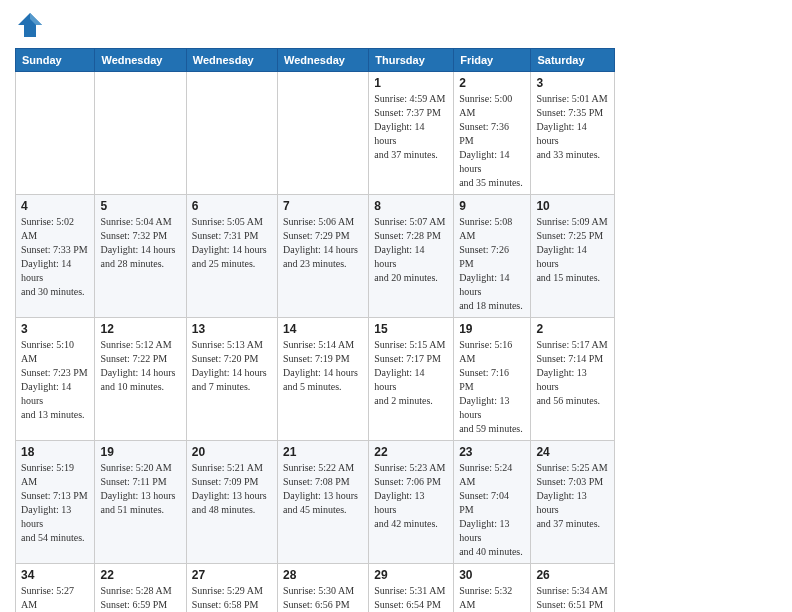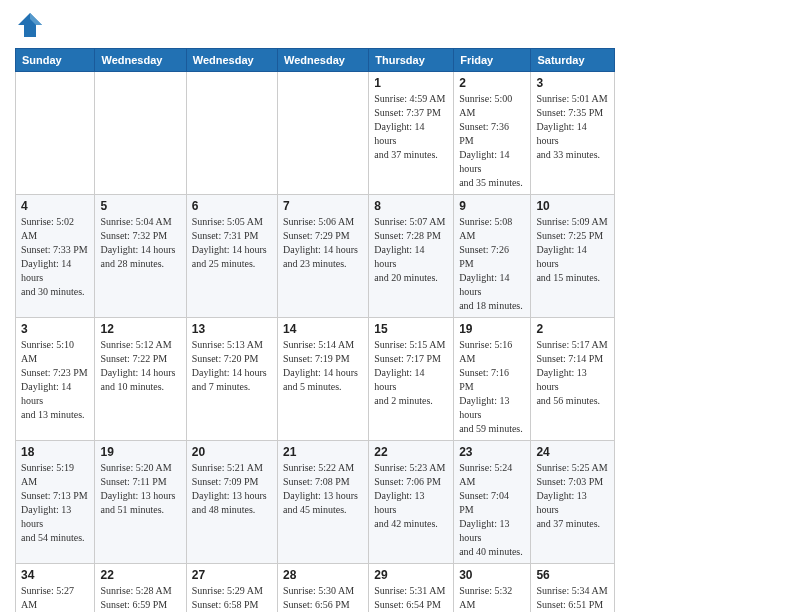--- a/index.html
+++ b/index.html
@@ -252,19 +252,19 @@
           </td>
           <td>
             <span class="day-number">29</span>
             <div class="day-info">Sunrise: 5:31 AM<br>Sunset: 6:54 PM<br>Daylight: 13 hours<br>and 22 minutes.</div>
           </td>
           <td>
             <span class="day-number">30</span>
             <div class="day-info">Sunrise: 5:32 AM<br>Sunset: 6:52 PM<br>Daylight: 13 hours<br>and 19 minutes.</div>
           </td>
           <td>
-            <span class="day-number">56</span>
+            <span class="day-number">26</span>
             <div class="day-info">Sunrise: 5:34 AM<br>Sunset: 6:51 PM<br>Daylight: 13 hours<br>and 16 minutes.</div>
           </td>
         </tr>
       </tbody>
   </table>
 </div>
 
 </body></html>

